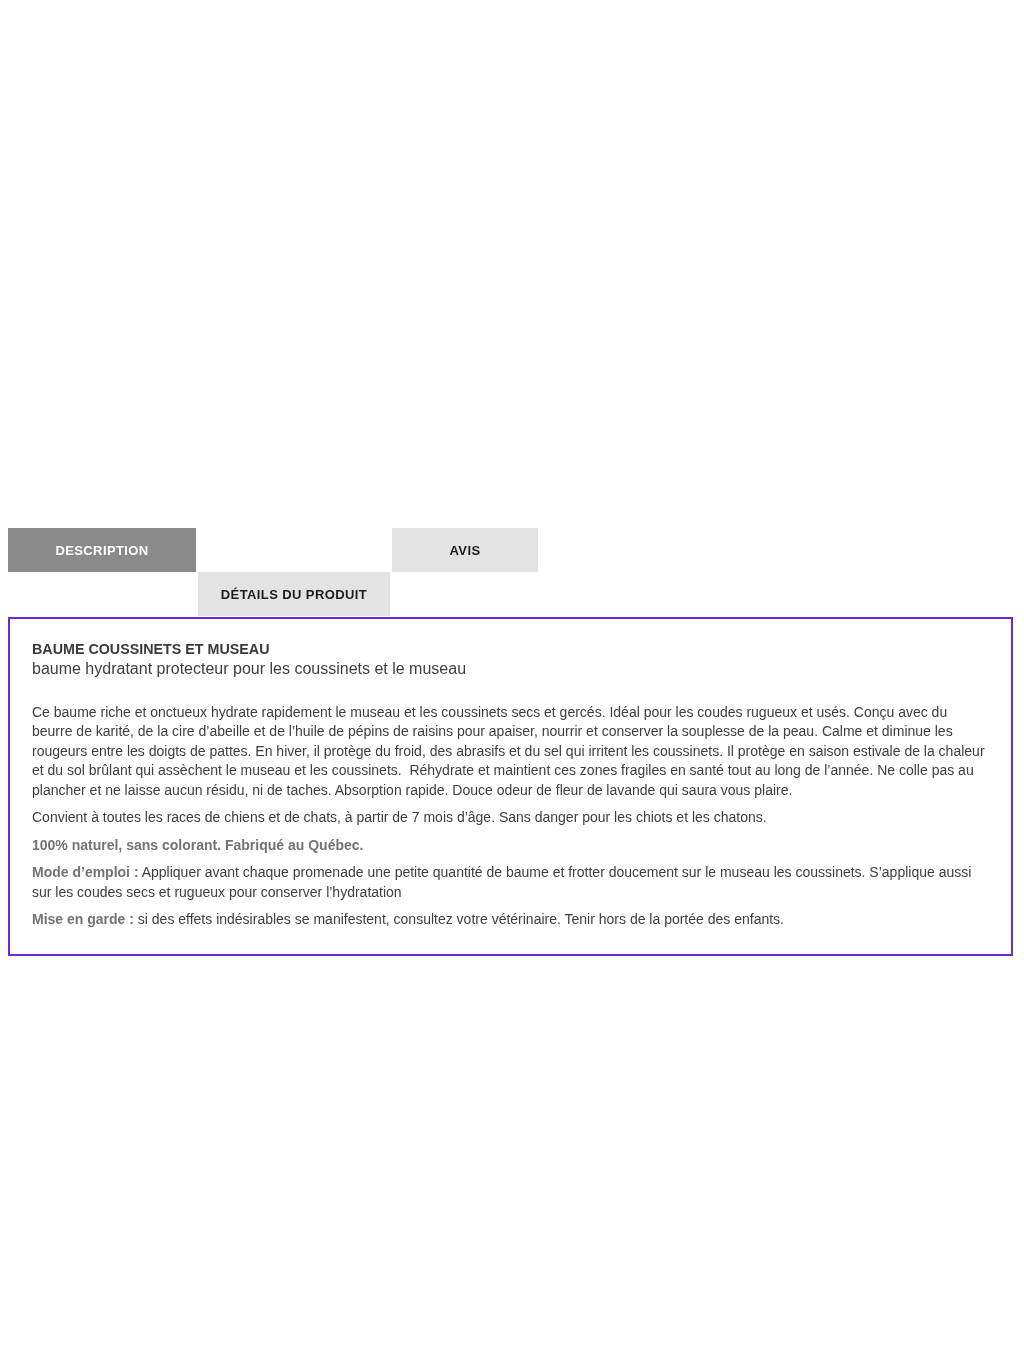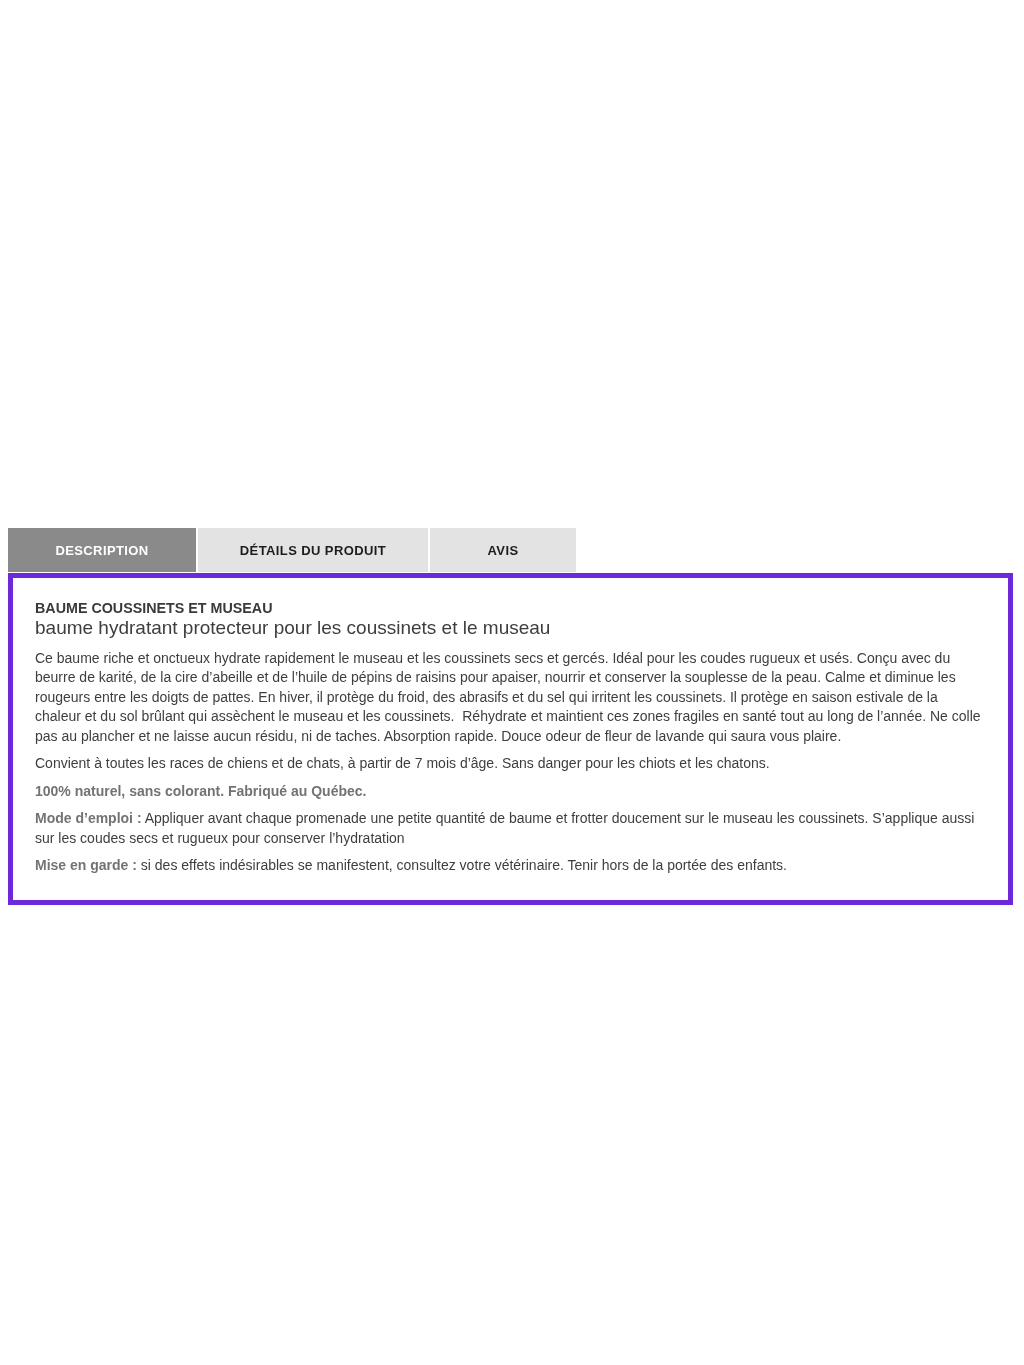--- a/index.html
+++ b/index.html
@@ -36,40 +36,40 @@
     font-weight: 700;
     letter-spacing: 0.4px;
     cursor: pointer;
     user-select: none;
   }
   .tab.active {
     background: #8a8a8a;
     color: #ffffff;
   }
   .tab-description { width: 188px; }
-  .tab-details { width: 230px; }
+  .tab-details { width: 192px; margin-top: 44px; }
   .tab-avis { width: 146px; }
   .panel {
     margin-top: 1px;
     width: 1005px;
     background: #ffffff;
-    border: 5px solid #6d28d9;
+    border: 2px solid #6d28d9;
     padding: 21px 22px 24px 22px;
     color: #3e3e3e;
   }
   .panel-title {
     font-size: 14.3px;
     font-weight: 700;
     color: #3a3a3a;
     line-height: 19px;
   }
   .panel-subtitle {
-    font-size: 19px;
+    font-size: 16px;
     line-height: 19.5px;
-    margin-bottom: 11px;
+    margin-bottom: 24px;
   }
   .panel p {
     font-size: 14px;
     line-height: 19.5px;
     margin-bottom: 8px;
     white-space: pre-wrap;
   }
   .panel p:last-child { margin-bottom: 0; }
   .panel p.bold, .panel strong {
     font-weight: 700;

